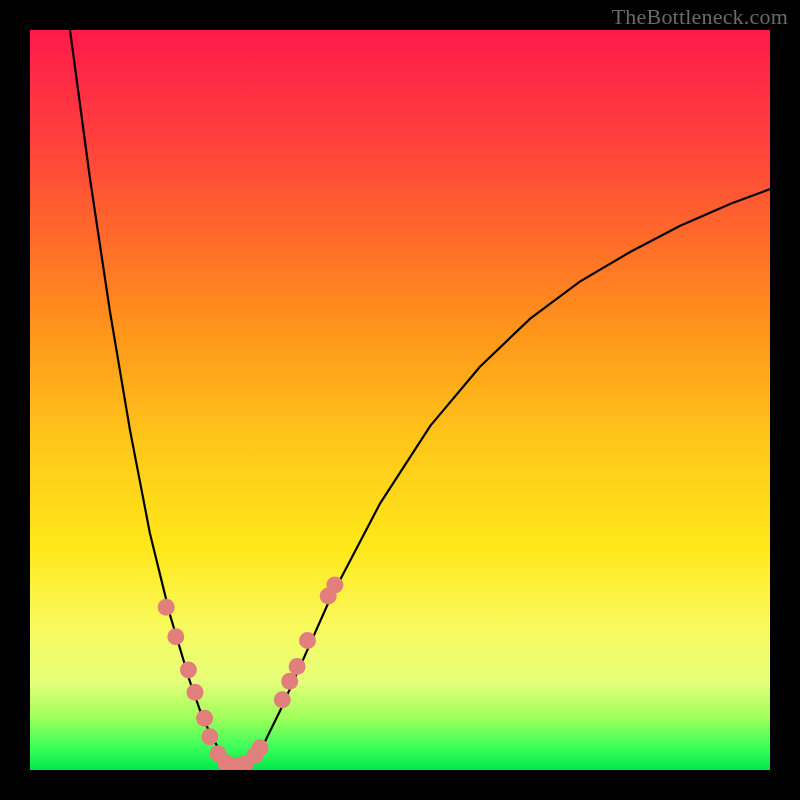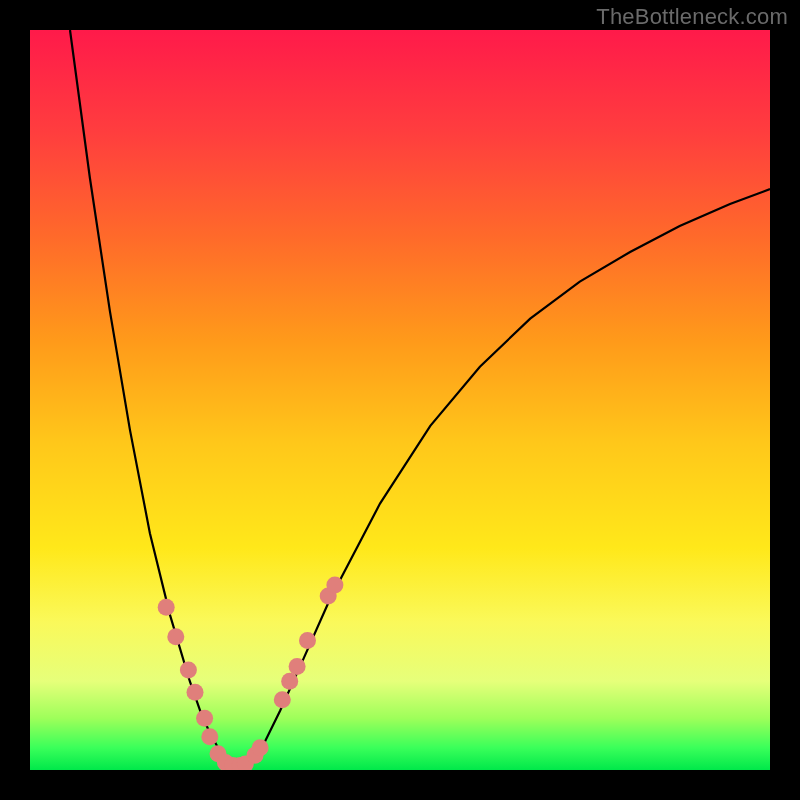--- a/index.html
+++ b/index.html
@@ -38,20 +38,21 @@
   }
   .watermark {
     position: absolute;
     top: 4px;
     right: 12px;
     color: #6a6a6a;
     font-size: 22px;
     font-weight: 500;
     letter-spacing: 0.2px;
     user-select: none;
+    font-family: Liberation Serif, serif;
   }
   svg.overlay {
     position: absolute;
     left: 0;
     top: 0;
     width: 740px;
     height: 740px;
   }
 </style>
 </head>

